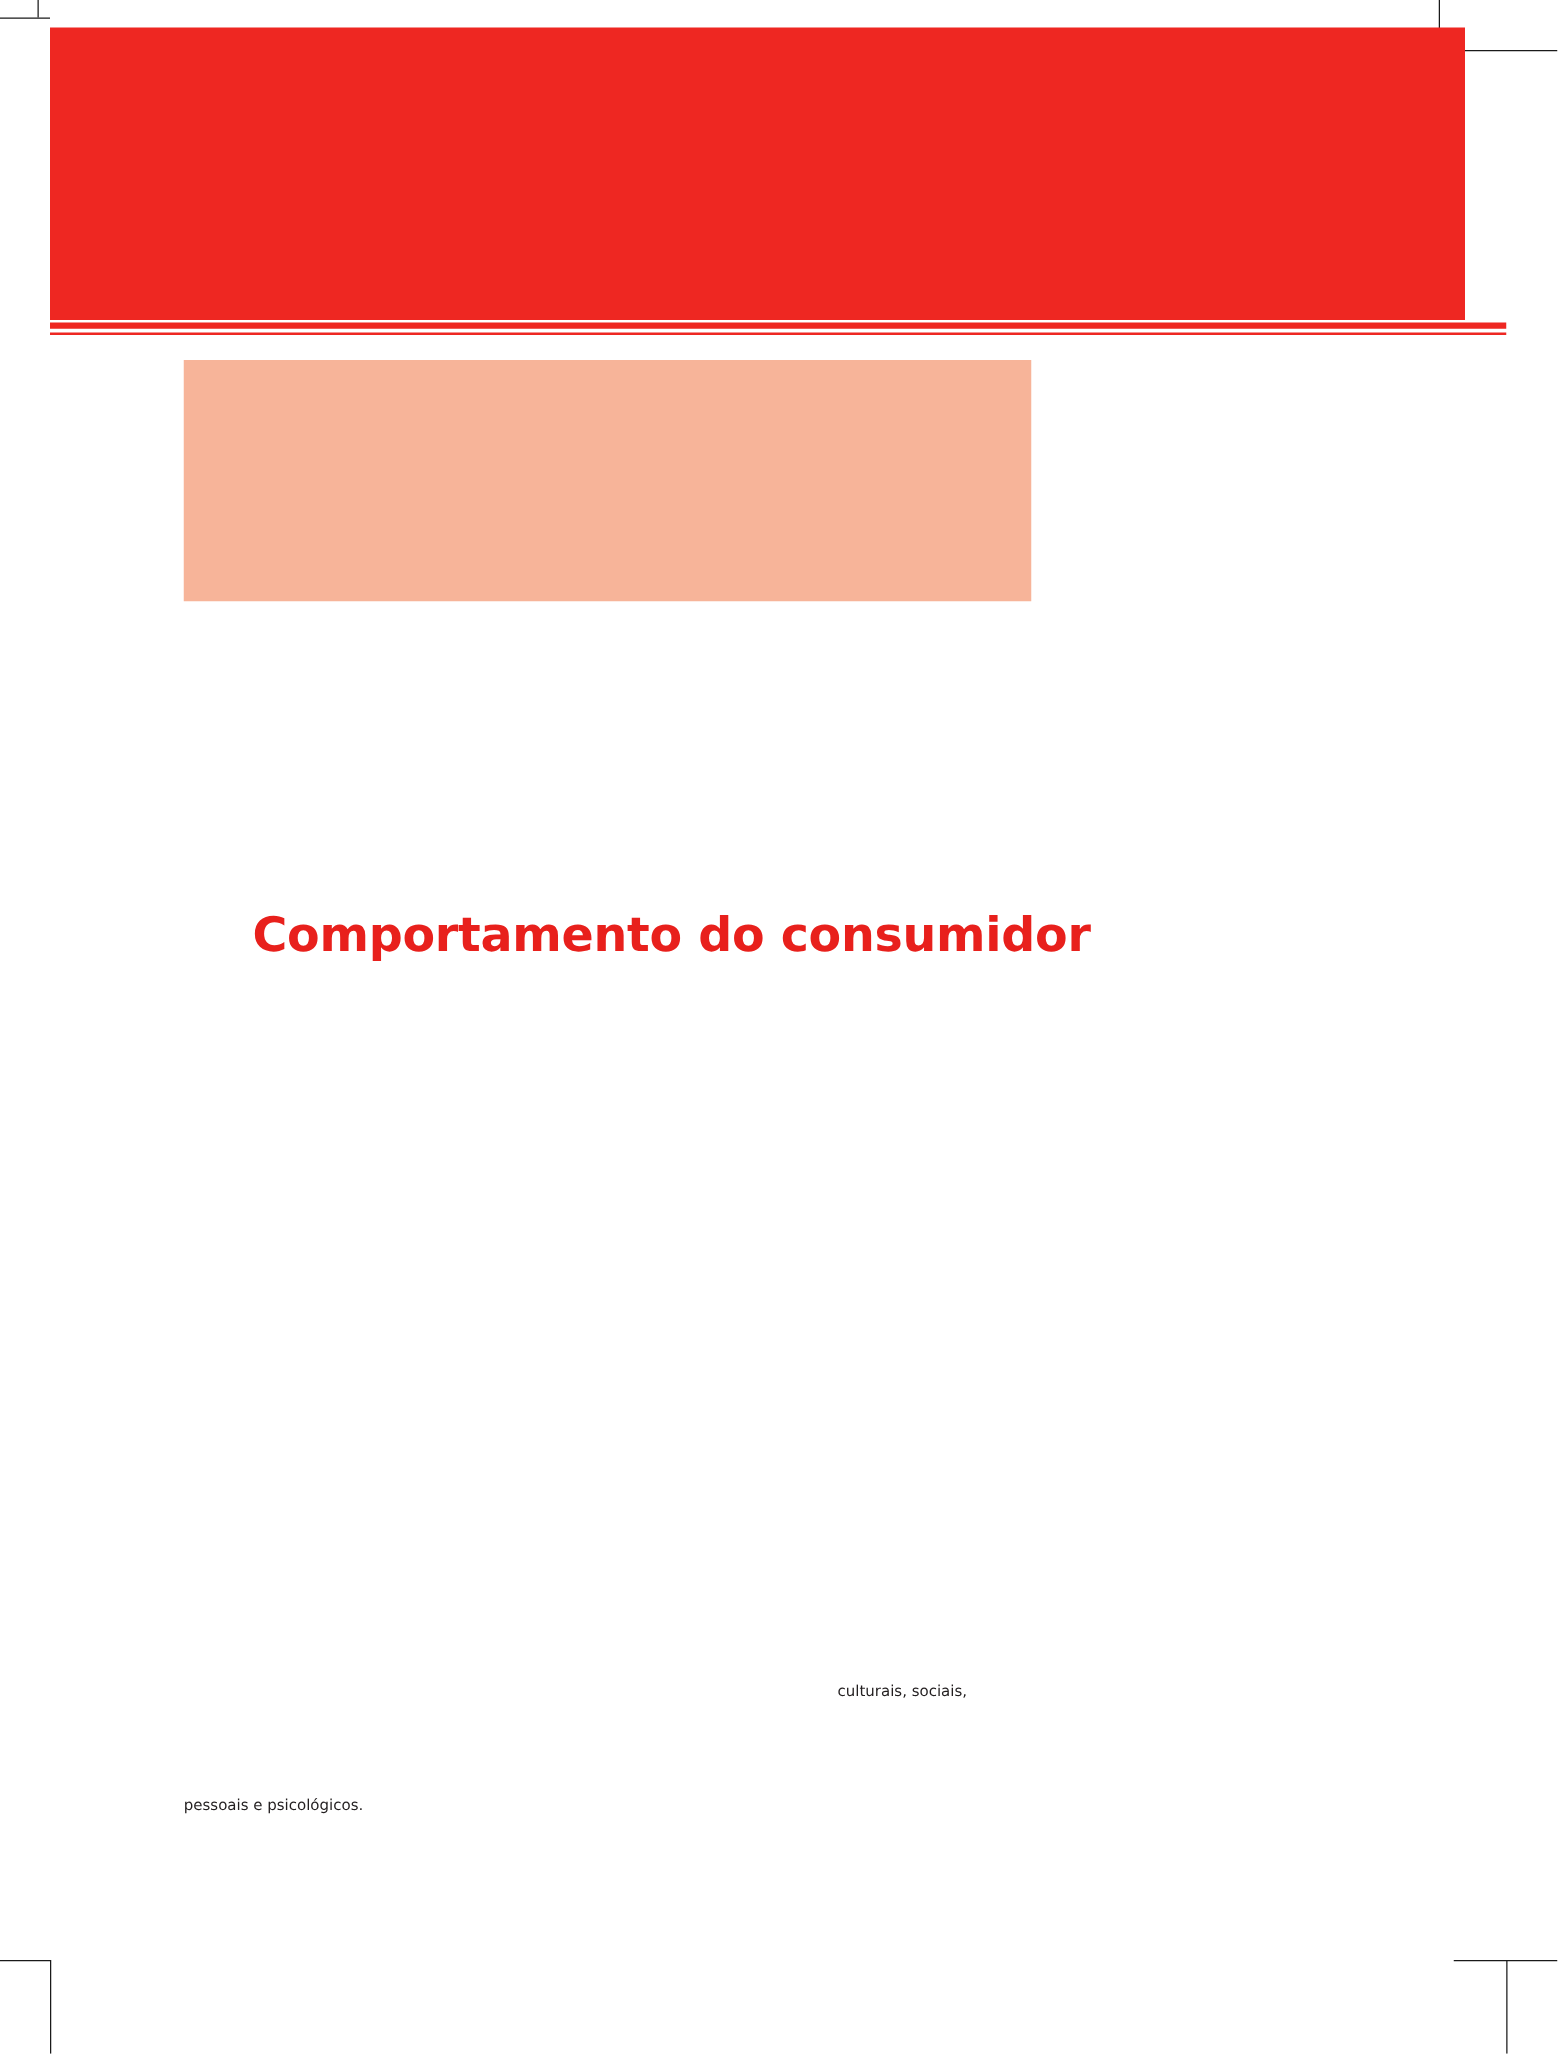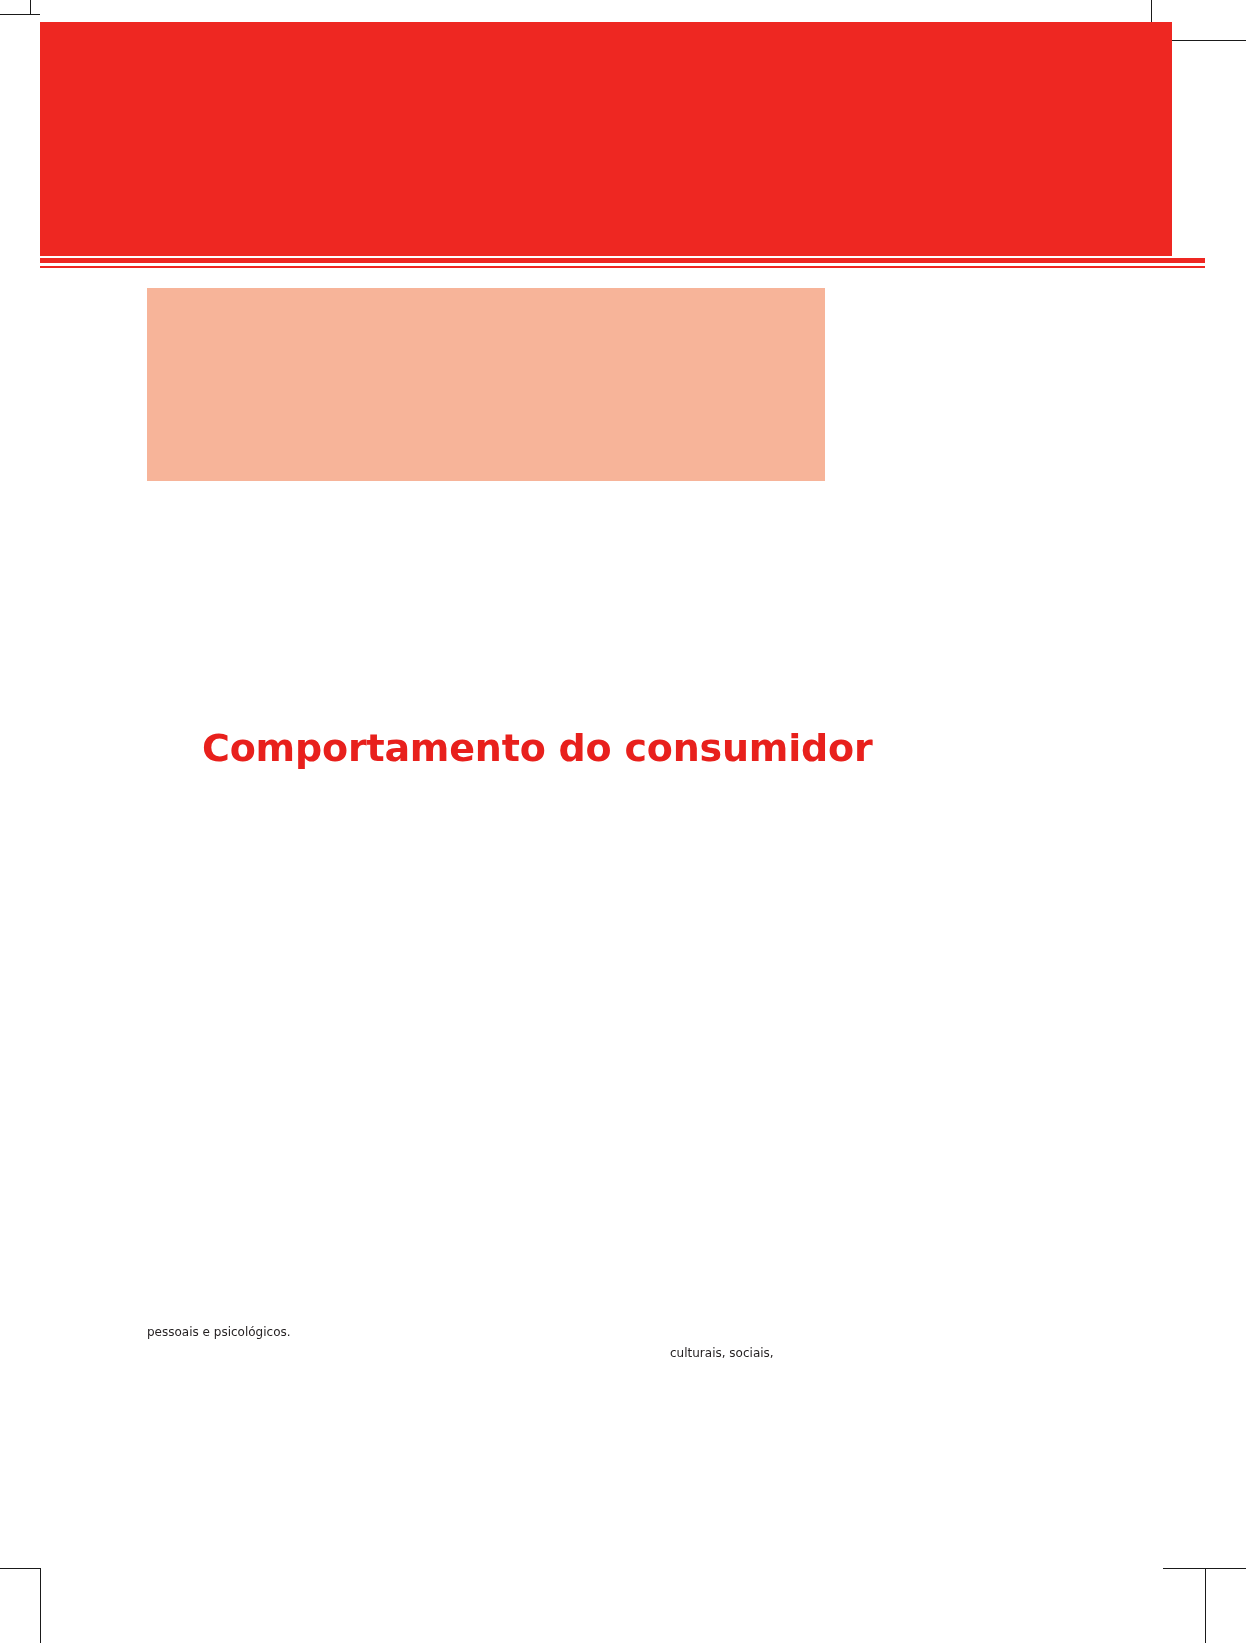--- a/index.html
+++ b/index.html
@@ -83,21 +83,21 @@
 
   
   .body-frag {
     position: absolute;
     color: #231f20;
     font-family: "DejaVu Sans", sans-serif;
     font-size: 12px;
     white-space: nowrap;
   }
   .frag-1 { left: 670px; top: 1346px; }
-  .frag-2 { left: 147px; top: 1325px; }
+  .frag-2 { left: 147px; top: 1437px; }
 </style>
 </head>
 <body>
 
 <div class="crop-mark crop-tl-h"></div>
 <div class="crop-mark crop-tl-v"></div>
 <div class="crop-mark crop-tr-v"></div>
 <div class="crop-mark crop-tr-h"></div>
 <div class="crop-mark crop-bl-h"></div>
 <div class="crop-mark crop-bl-v"></div>

